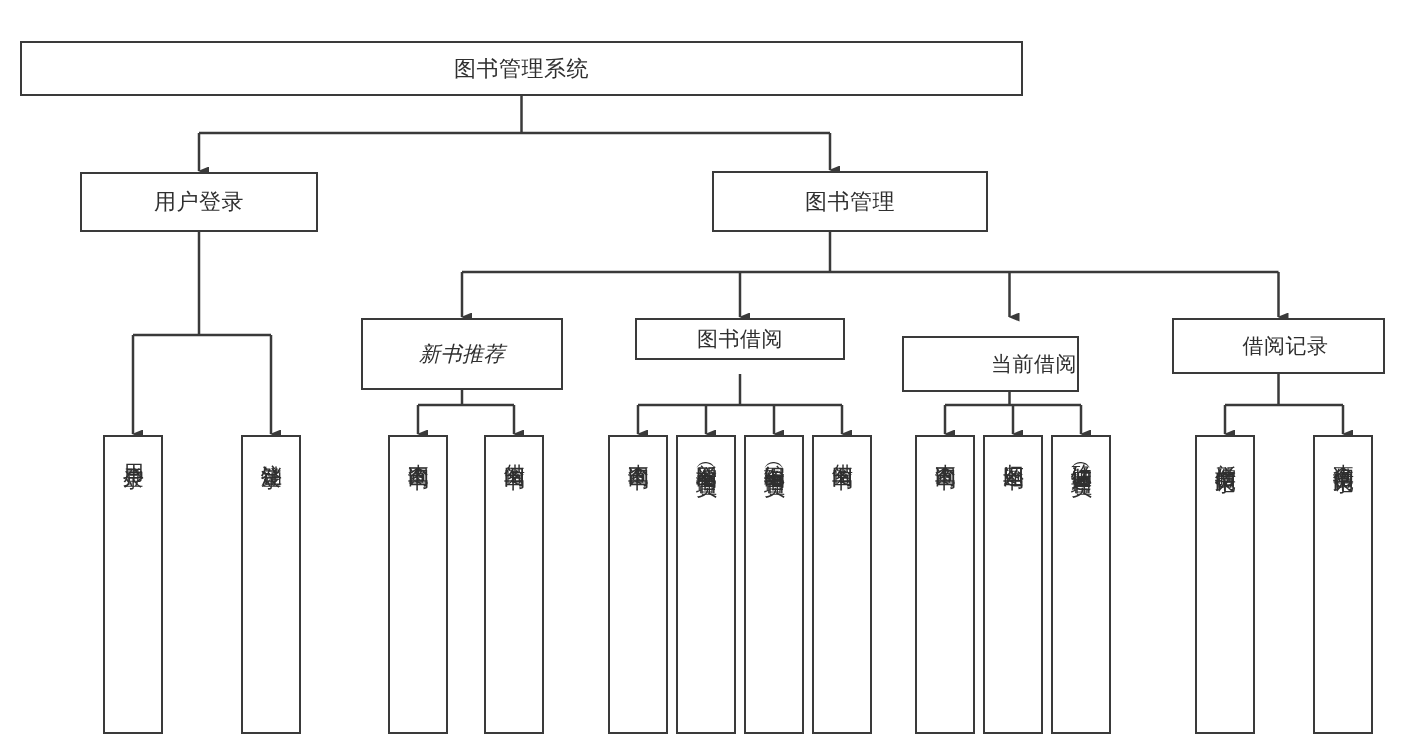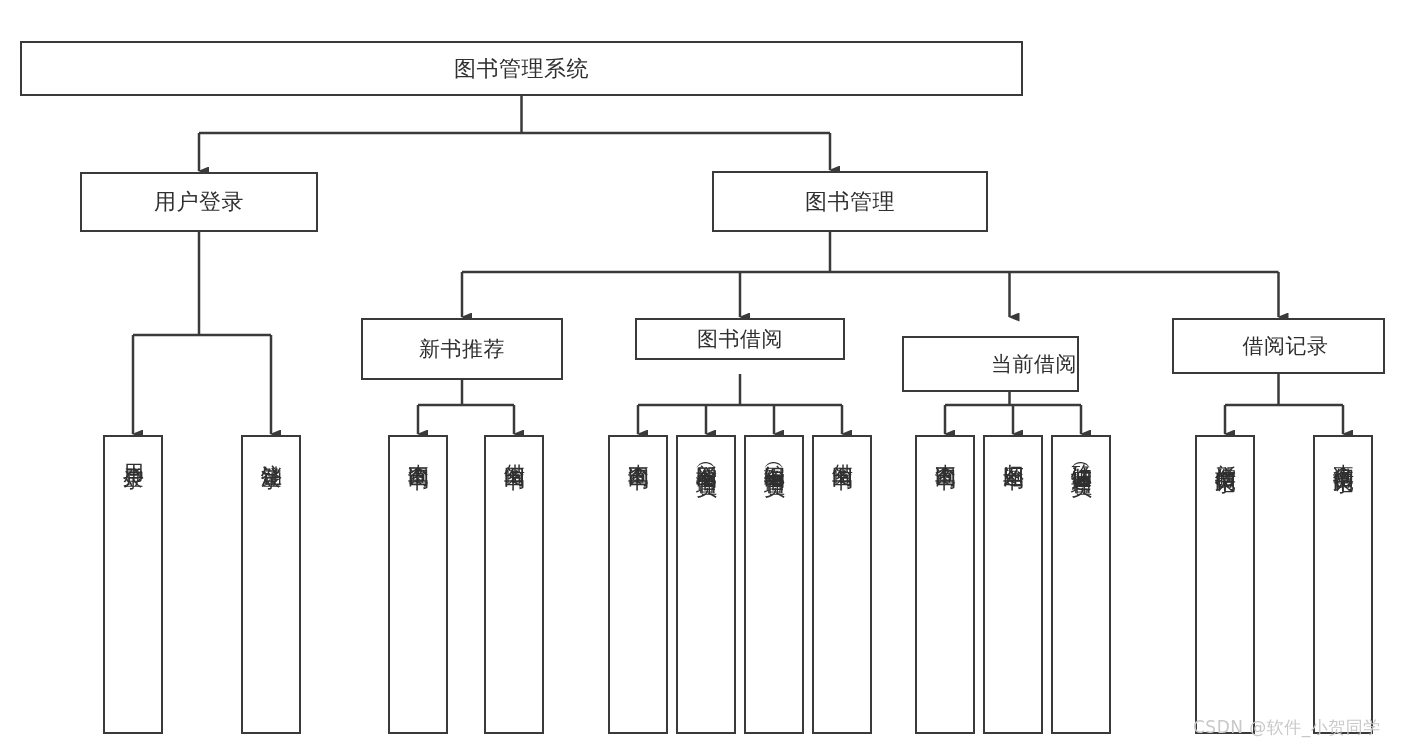--- a/index.html
+++ b/index.html
@@ -116,21 +116,21 @@
   <div id="node-layer">
       <div class="node root" style="left: 20px; top: 13px; width: 1003px; height: 55px; margin-top: 28px;">
         <span class="label">图书管理系统</span>
       </div>
       <div class="node lvl1" style="left: 80px; top: 172px; width: 238px; height: 60px;">
         <span class="label">用户登录</span>
       </div>
       <div class="node lvl1" style="left: 712px; top: 171px; width: 276px; height: 61px;">
         <span class="label">图书管理</span>
       </div>
-      <div class="node lvl2" style="left: 361px; top: 318px; width: 202px; height: 62px;">
+      <div class="node lvl2" style="left: 361px; top: 318px; width: 202px; height: 72px; font-style: italic;">
         <span class="label">新书推荐</span>
       </div>
       <div class="node lvl2" style="left: 635px; top: 318px; width: 210px; height: 42px;">
         <span class="label">图书借阅</span>
       </div>
       <div class="node lvl2" style="left: 902px; top: 336px; width: 177px; height: 56px; justify-content: flex-end;">
         <span class="label">当前借阅</span>
       </div>
       <div class="node lvl2" style="left: 1172px; top: 318px; width: 213px; height: 56px; padding-left: 14px;">
         <span class="label">借阅记录</span>
@@ -169,15 +169,14 @@
         <span class="label">确认归还（管理员）</span>
       </div>
       <div class="node lvl3 vertical" style="left: 1195px; top: 435px; width: 60px; height: 299px;">
         <span class="label">新增借阅记录</span>
       </div>
       <div class="node lvl3 vertical" style="left: 1313px; top: 435px; width: 60px; height: 299px;">
         <span class="label">查询借阅记录</span>
       </div>
     </div>
 
-  <div id="watermark" style="left: 1193px; top: 716px;">CSDN @软件_小贺同学</div>
 
 </div>
 
 </body></html>

